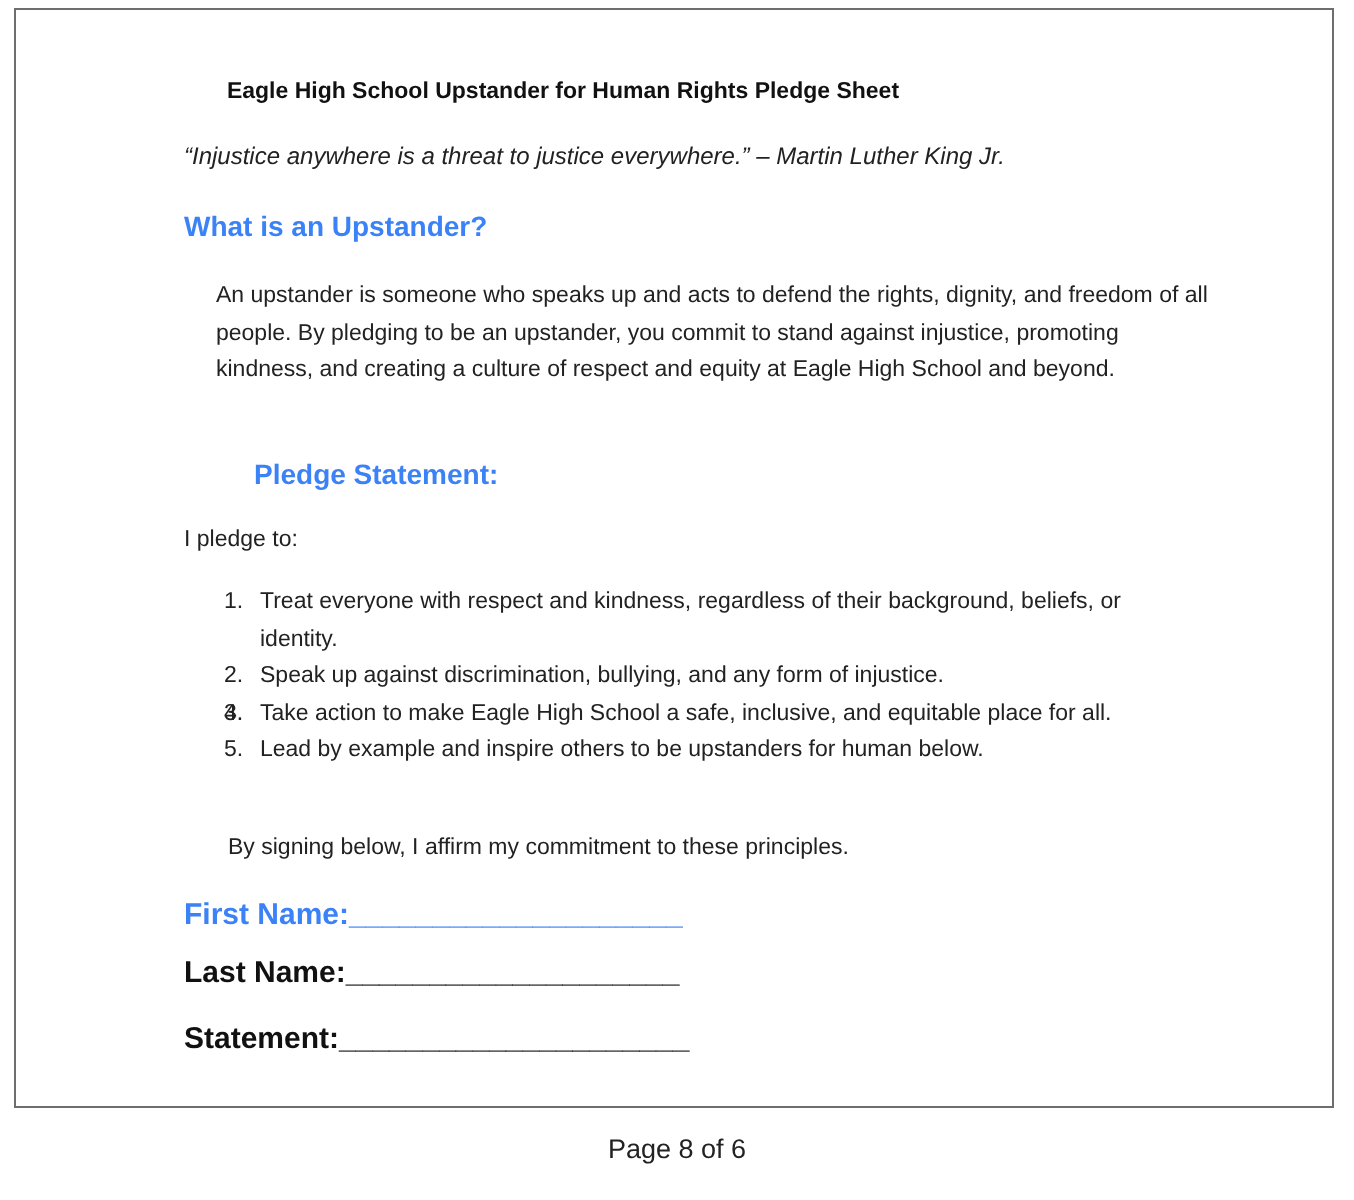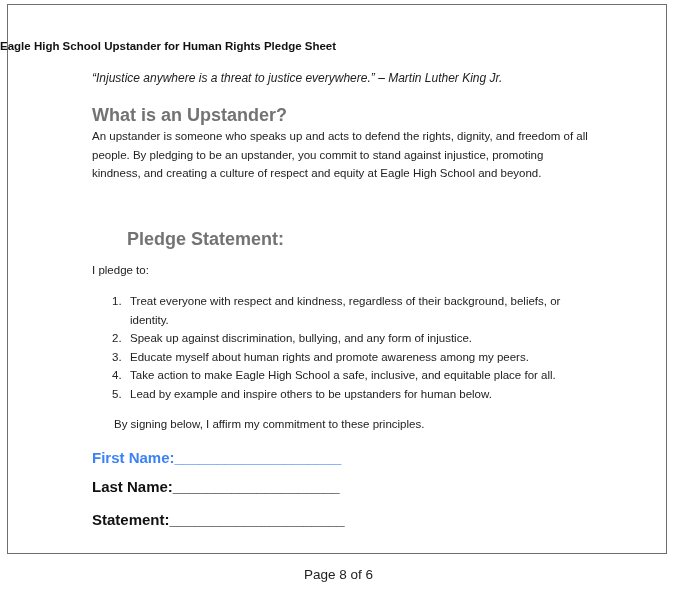--- a/index.html
+++ b/index.html
@@ -20,38 +20,39 @@
       height: 550px;
       border: 1px solid #6e6e6e;
       box-sizing: border-box;
       background: #ffffff;
     }
     .title {
       position: absolute;
       left: 0;
       width: 563px;
       top: 40px;
+      text-align: center;
       font-weight: bold;
       font-size: 11.5px;
       color: #111;
     }
     .quote {
       position: absolute;
       left: 92px;
       top: 71px;
       font-style: italic;
       font-size: 12px;
       color: #222;
     }
     .h2 {
       position: absolute;
       left: 92px;
       font-weight: bold;
-      font-size: 18px;
-      color: #737373;
+      font-size: 14px;
+      color: #3b82f6;
     }
     .para {
       position: absolute;
       left: 92px;
       width: 500px;
       font-size: 11.5px;
       line-height: 18.5px;
       color: #222;
     }
     .list {
@@ -96,29 +97,29 @@
   </style>
 </head>
 <body>
 
 <div class="page"></div>
 
 <div class="title">Eagle High School Upstander for Human Rights Pledge Sheet</div>
 <div class="quote">“Injustice anywhere is a threat to justice everywhere.” – Martin Luther King Jr.</div>
 
 <div class="h2" style="top:105px;">What is an Upstander?</div>
-<div class="para" style="top:127px;">An upstander is someone who speaks up and acts to defend the rights, dignity, and freedom of all people. By pledging to be an upstander, you commit to stand against injustice, promoting kindness, and creating a culture of respect and equity at Eagle High School and beyond.</div>
+<div class="para" style="top:139px;margin-left:16px;">An upstander is someone who speaks up and acts to defend the rights, dignity, and freedom of all people. By pledging to be an upstander, you commit to stand against injustice, promoting kindness, and creating a culture of respect and equity at Eagle High School and beyond.</div>
 
 <div class="h2" style="top:229px;padding-left:35px;">Pledge Statement:</div>
 <div class="para" style="top:261px;">I pledge to:</div>
 
 <ol class="list">
   <li><span class="num">1.</span><span>Treat everyone with respect and kindness, regardless of their background, beliefs, or identity.</span></li>
   <li><span class="num">2.</span><span>Speak up against discrimination, bullying, and any form of injustice.</span></li>
-  <li><span class="num">3.</span><span>Educate myself about human rights and promote awareness among my peers.</span></li>
+  <li><span class="num">3.</span></li>
   <li><span class="num">4.</span><span>Take action to make Eagle High School a safe, inclusive, and equitable place for all.</span></li>
   <li><span class="num">5.</span><span>Lead by example and inspire others to be upstanders for human below.</span></li>
 </ol>
 
 <div class="para" style="top:415px;margin-left:22px;">By signing below, I affirm my commitment to these principles.</div>
 
 <div class="field first" style="top:449px;">First Name:____________________</div>
 <div class="field" style="top:478px;">Last Name:____________________</div>
 <div class="field" style="top:511px;">Statement:_____________________</div>
 

